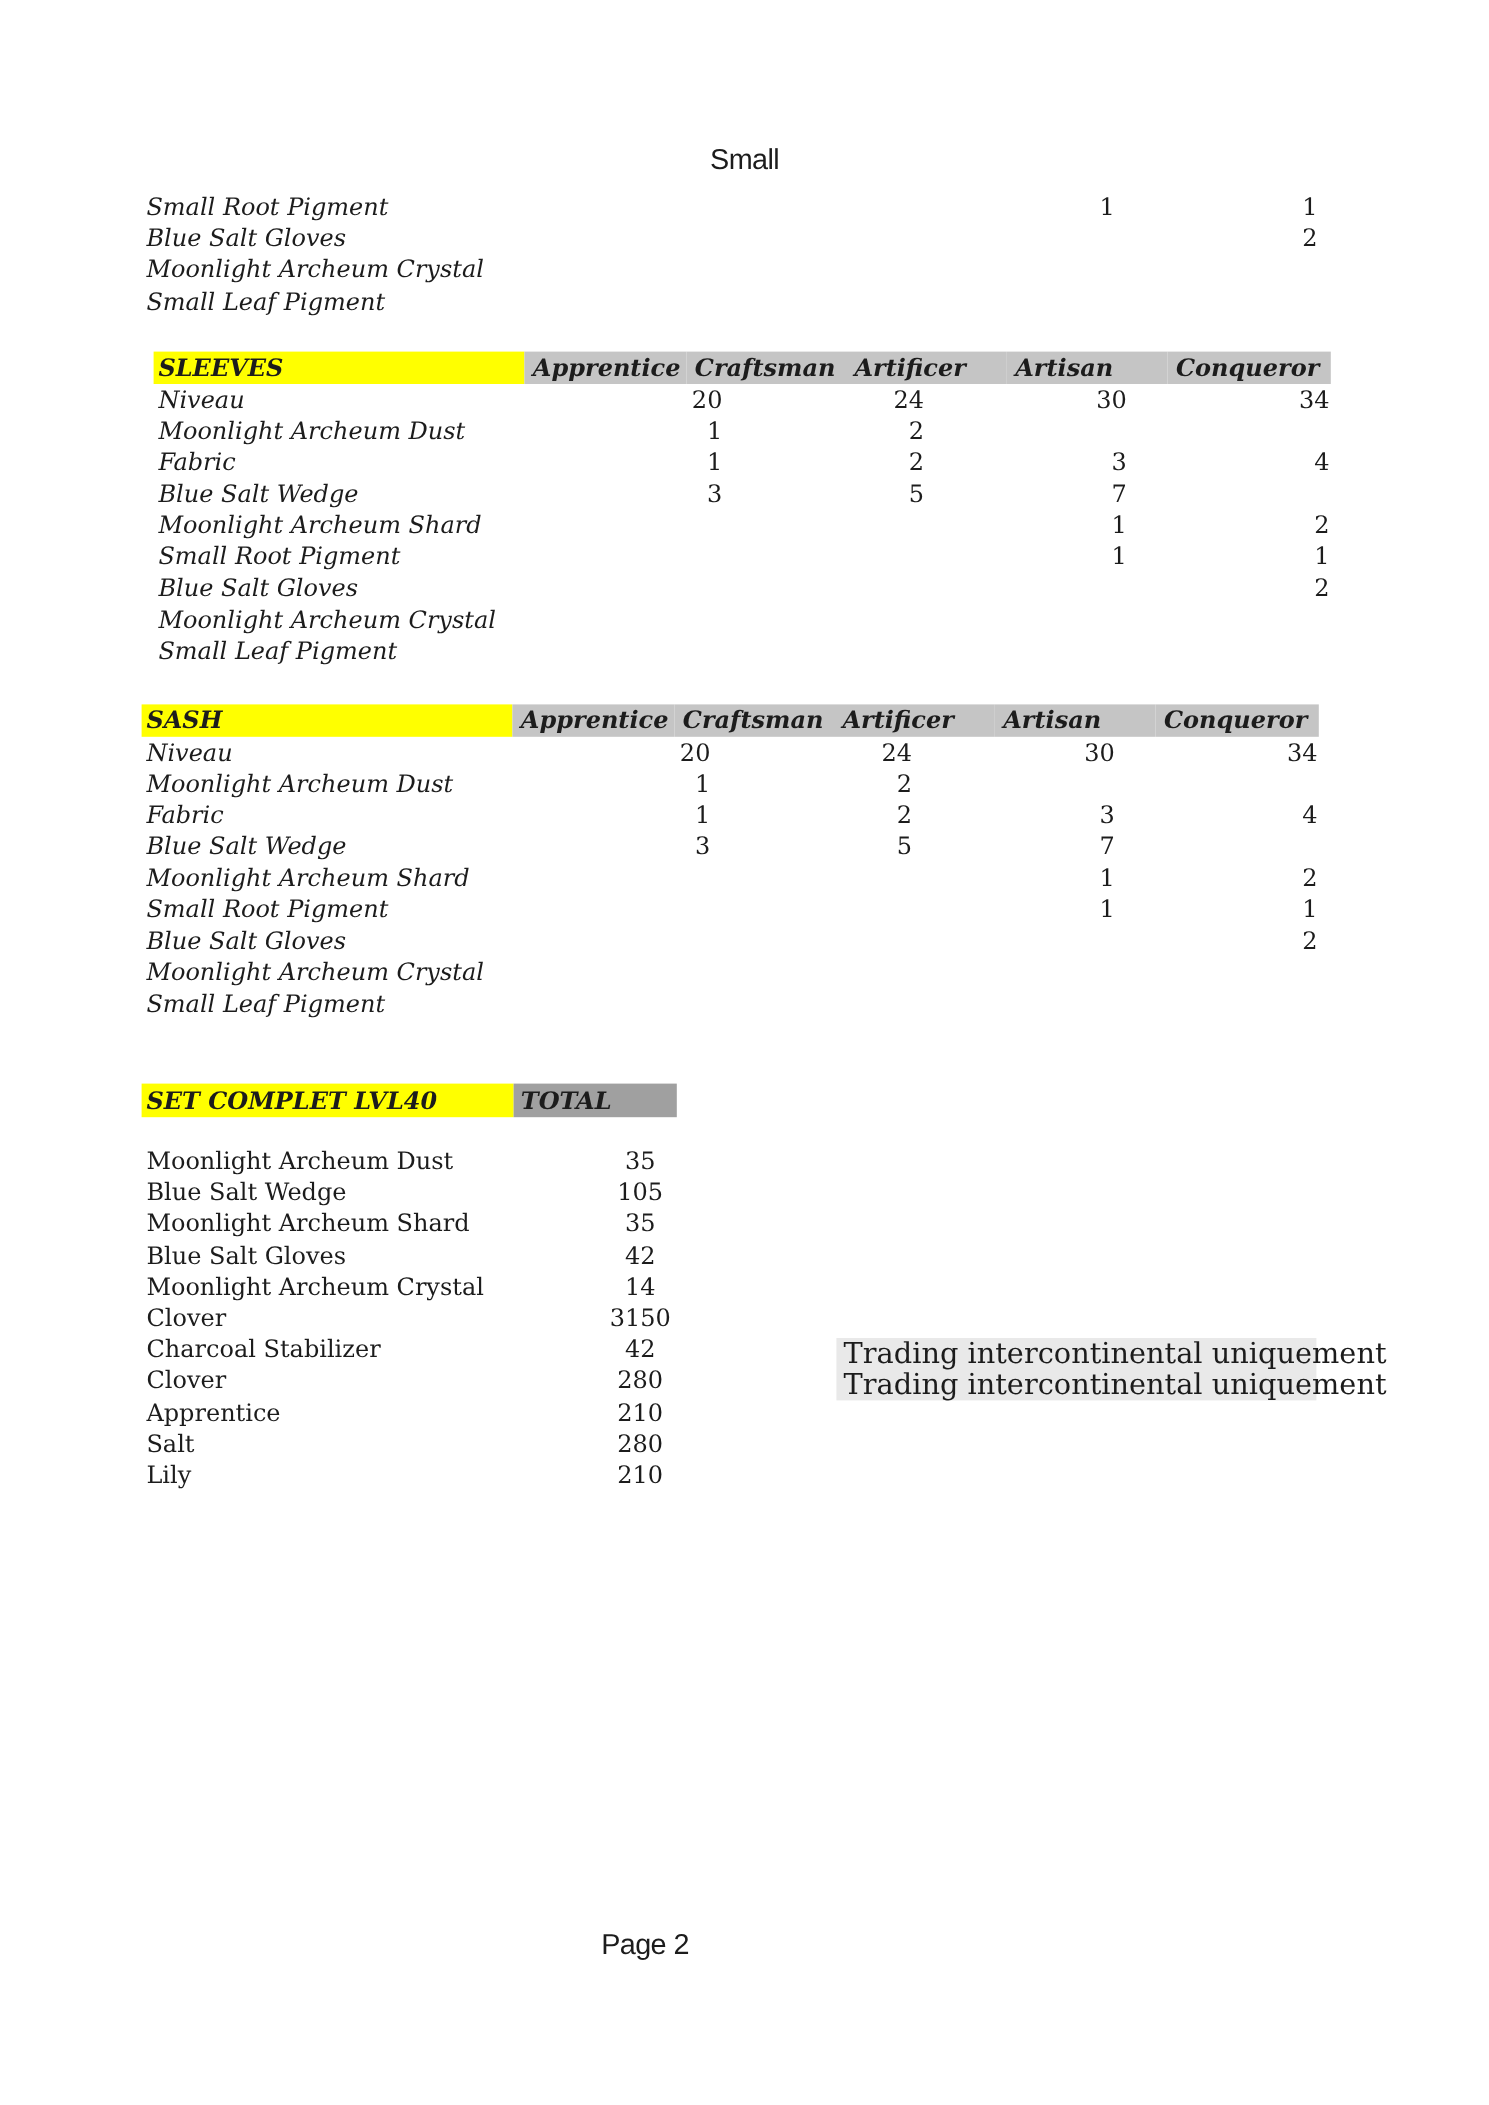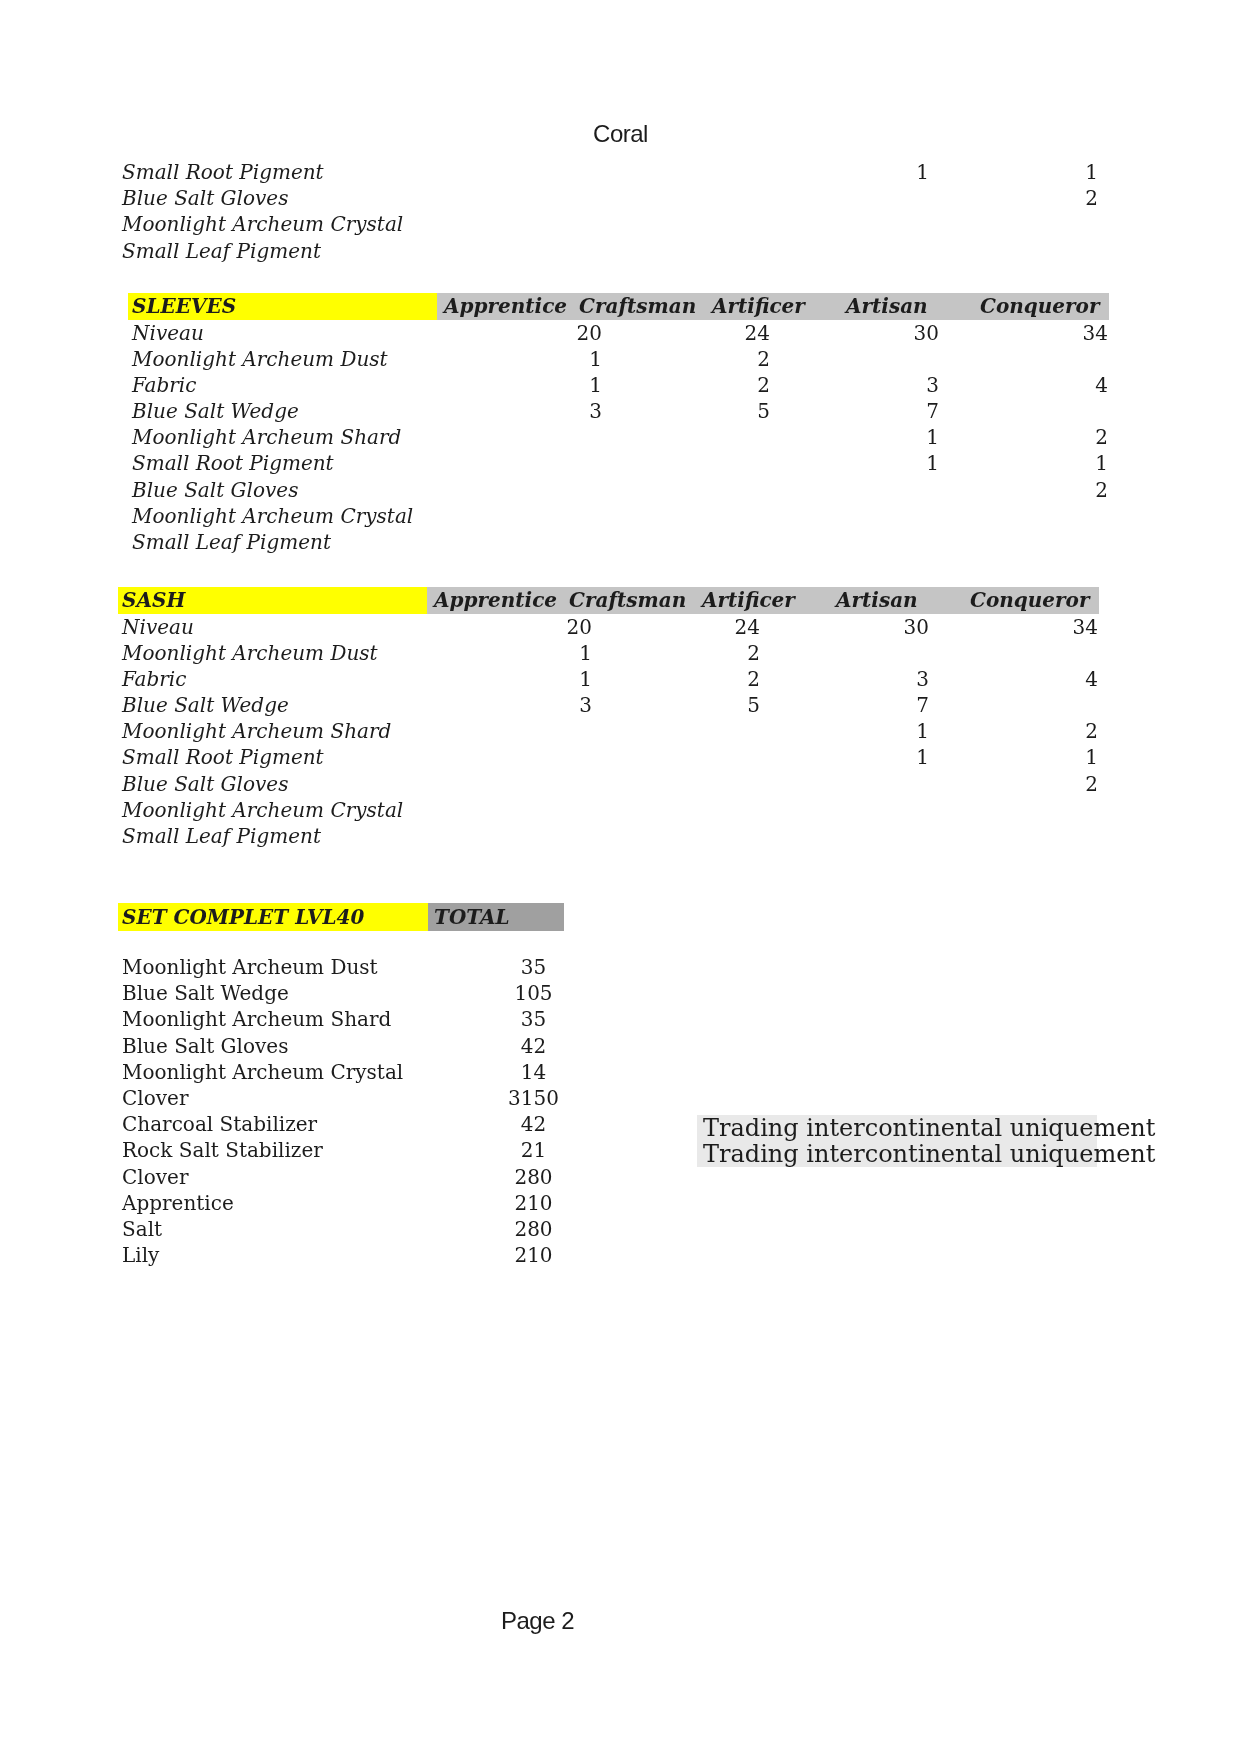--- a/index.html
+++ b/index.html
@@ -50,21 +50,21 @@
   .notes{
     top:1115px;left:697px;width:400px;
     background:var(--note_bg);
     font-size:24px;
   }
   .note-line{line-height:26.2px;height:26.2px;padding-left:6px;white-space:nowrap;}
 </style>
 </head>
 <body>
 
-<div class="abs doc-title">Coral</div>
+<div class="abs doc-title">Small</div>
 
 <section class="abs tbl crafting t-cont">
   <div class="rows">
       <div class="row">
         <div class="ncell">Small Root Pigment</div>
         <div class="vcell"></div>
         <div class="vcell"></div>
         <div class="vcell">1</div>
         <div class="vcell">1</div>
         <div class="vcell"></div>
@@ -294,24 +294,20 @@
       </div>
       <div class="row">
         <div class="ncell">Clover</div>
         <div class="vcell">3150</div>
       </div>
       <div class="row">
         <div class="ncell">Charcoal Stabilizer</div>
         <div class="vcell">42</div>
       </div>
       <div class="row">
-        <div class="ncell">Rock Salt Stabilizer</div>
-        <div class="vcell">21</div>
-      </div>
-      <div class="row">
         <div class="ncell">Clover</div>
         <div class="vcell">280</div>
       </div>
       <div class="row">
         <div class="ncell">Apprentice</div>
         <div class="vcell">210</div>
       </div>
       <div class="row">
         <div class="ncell">Salt</div>
         <div class="vcell">280</div>

